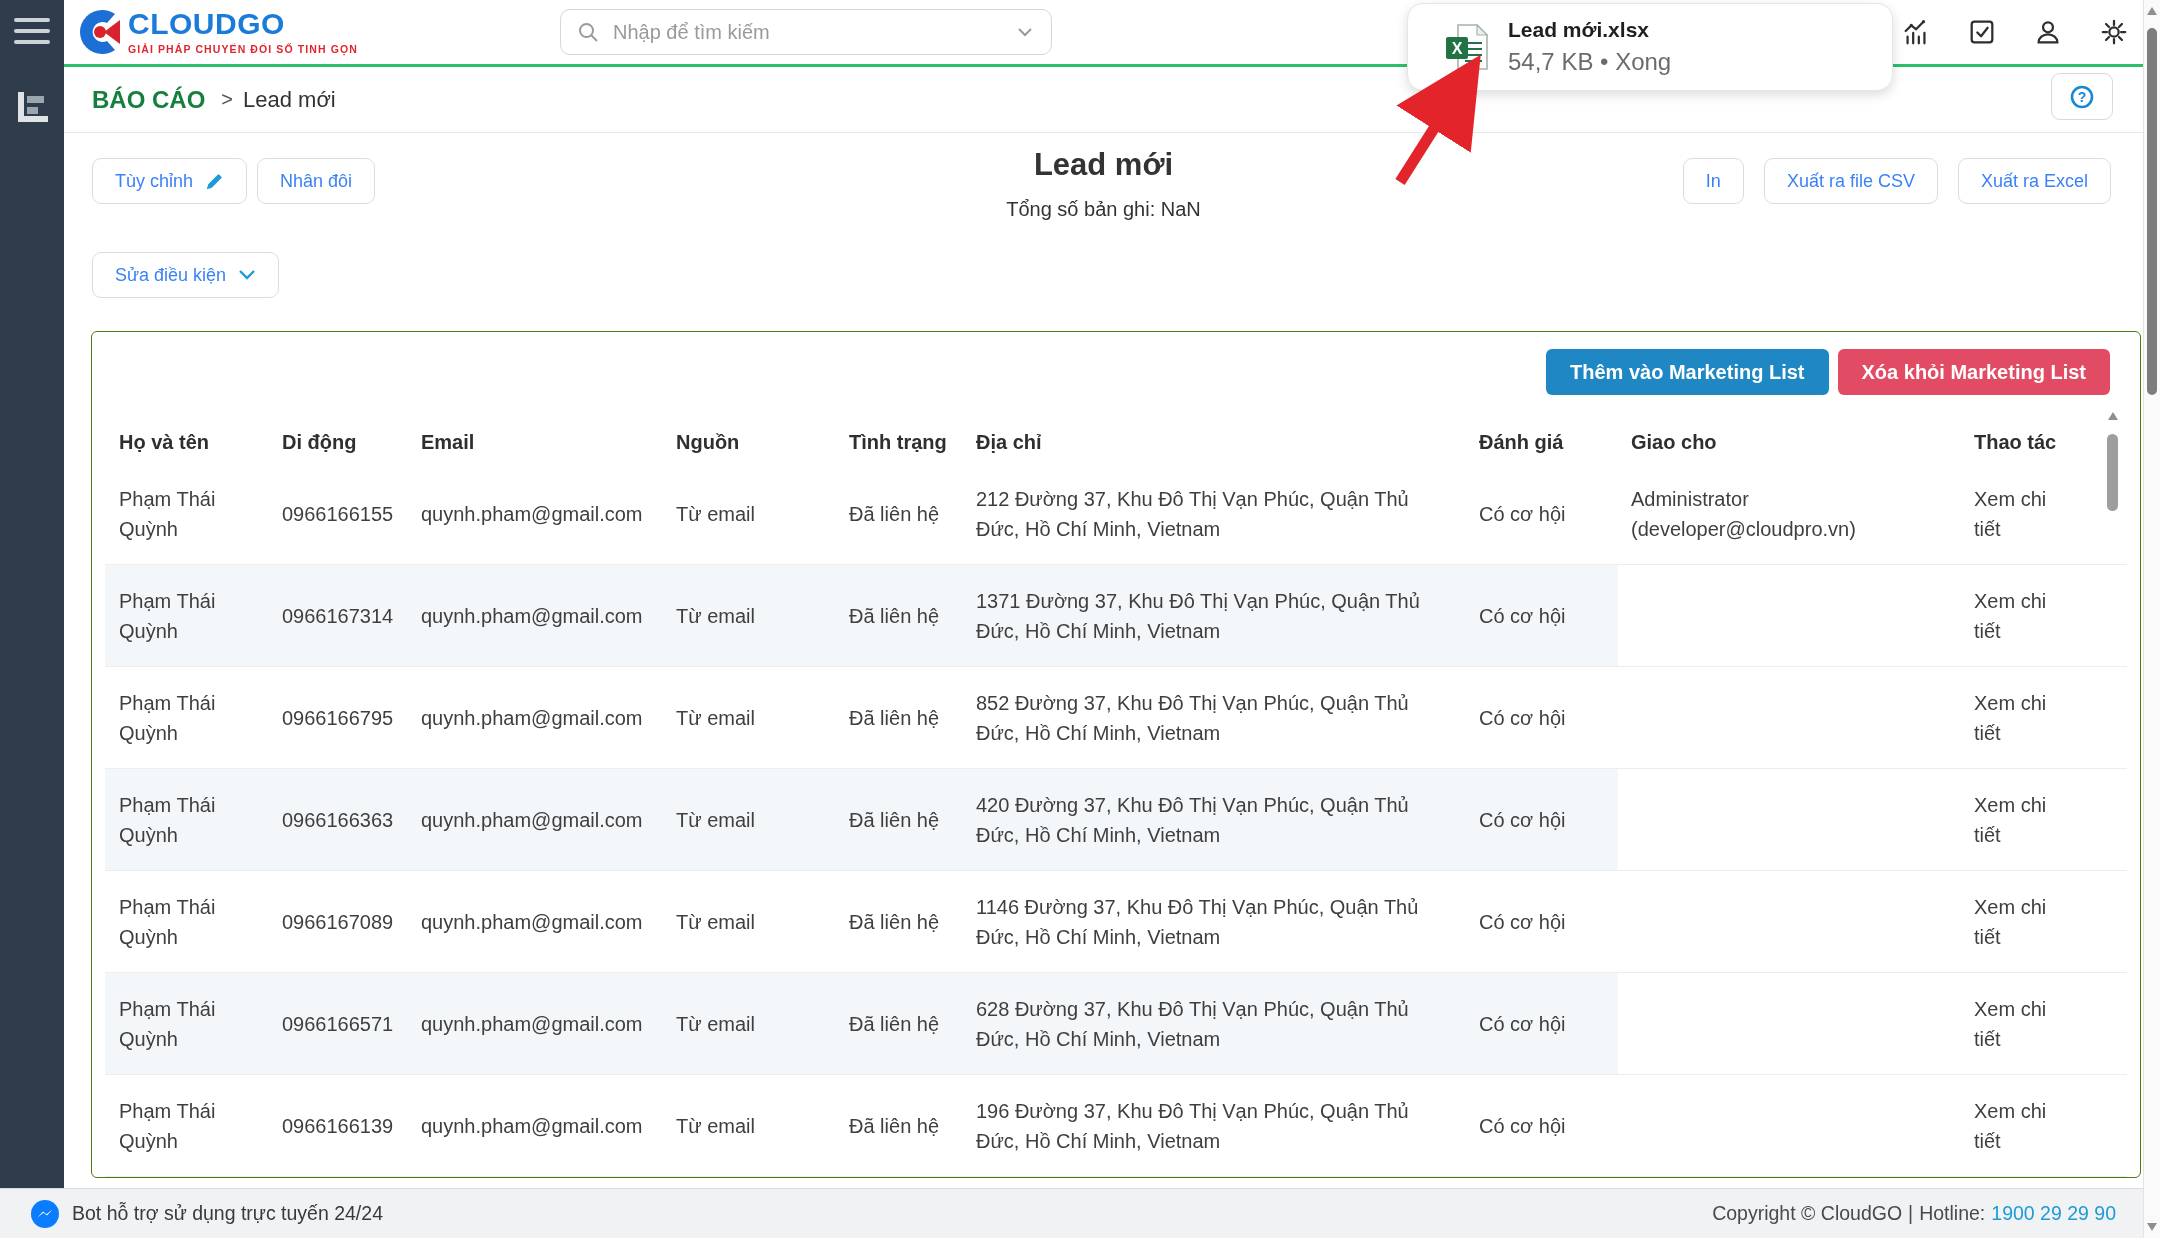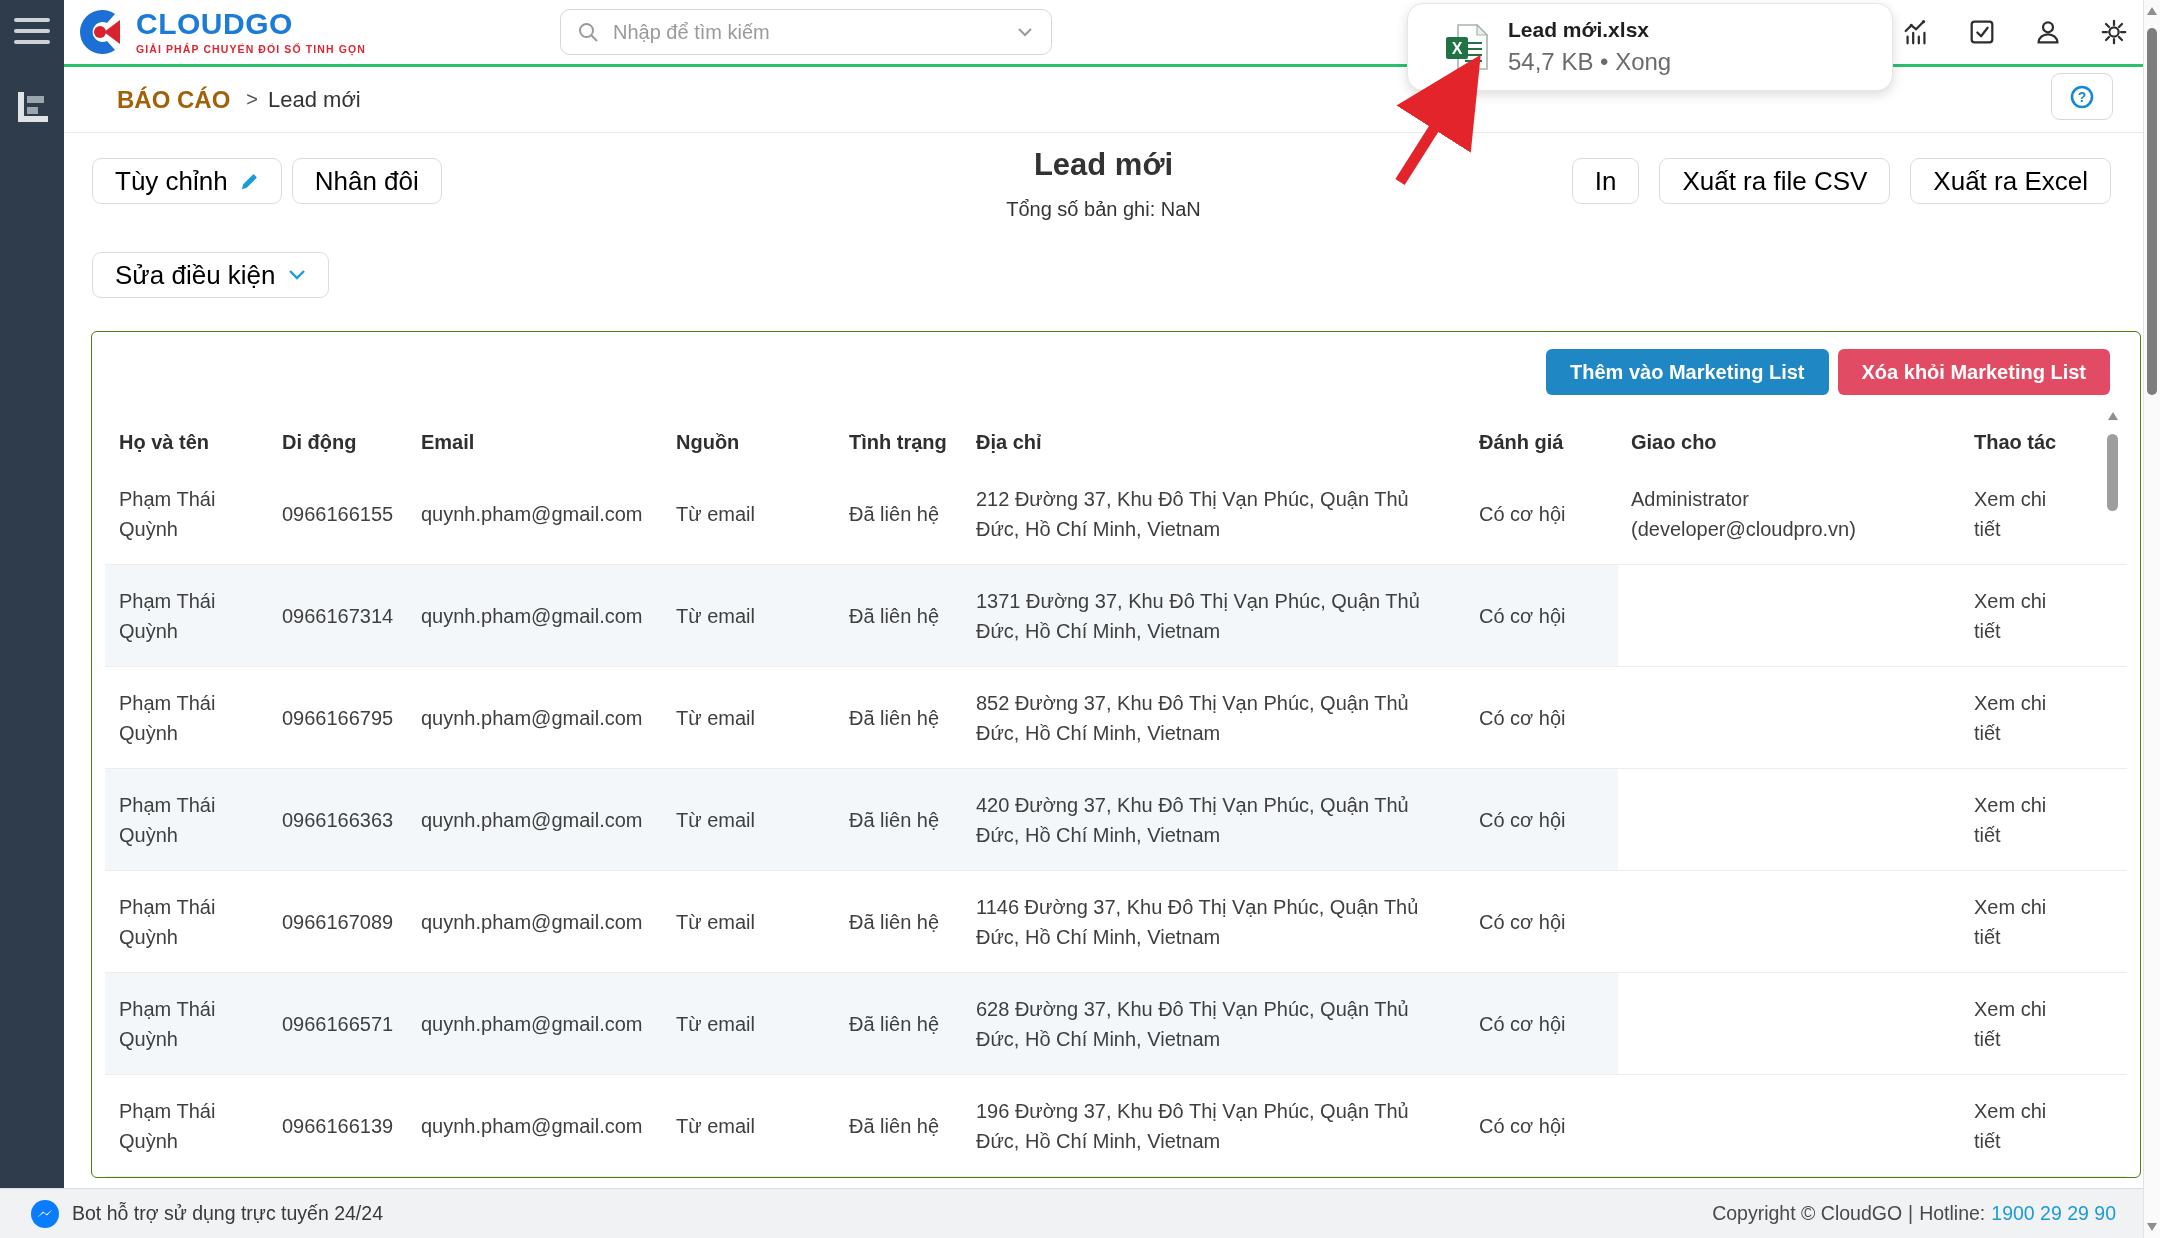--- a/index.html
+++ b/index.html
@@ -7,21 +7,21 @@
   #screen{position:relative;width:2160px;height:1238px;overflow:hidden;background:#fff;}
 
   
   .sidebar{position:absolute;left:0;top:0;width:64px;height:1188px;background:#2e3c4b;z-index:5;}
   .hamburger{position:absolute;left:14px;top:18px;width:36px;cursor:pointer;}
   .hamburger span{display:block;height:4px;border-radius:2px;background:#ccd2d8;margin-bottom:7px;}
   .side-icon{position:absolute;left:12px;top:86px;width:40px;height:40px;}
 
   
   .topbar{position:absolute;left:64px;top:0;width:2079px;height:64px;background:#fff;border-bottom:3px solid #2bbf6e;z-index:4;}
-  .logo{position:absolute;left:12px;top:6px;display:flex;align-items:center;gap:8px;cursor:pointer;}
+  .logo{position:absolute;left:12px;top:6px;display:flex;align-items:center;cursor:pointer;}
   .logo-text .brand{font-size:30px;font-weight:bold;color:#1a7bd9;letter-spacing:.5px;line-height:1;}
   .logo-text .tagline{font-size:10.5px;font-weight:bold;color:#e02430;letter-spacing:1.1px;margin-top:4px;}
   .search{position:absolute;left:496px;top:9px;width:492px;height:46px;border:1px solid #d6d6d6;border-radius:10px;display:flex;align-items:center;padding:0 16px;box-sizing:border-box;background:#fff;}
   .search input{border:none;outline:none;flex:1;font-size:20px;color:#555;font-family:"Liberation Sans",sans-serif;background:transparent;margin-left:12px;}
   .search input::placeholder{color:#9a9a9a;}
   .topbar-icons{position:absolute;right:14px;top:17px;display:flex;gap:36px;}
   .tb-icon{width:30px;height:30px;cursor:pointer;}
 
   
   .page-scrollbar{position:absolute;right:0;top:0;width:17px;height:1238px;background:#fafafa;border-left:1px solid #e3e3e3;box-sizing:border-box;z-index:40;}
@@ -30,28 +30,28 @@
   .ps-thumb{position:absolute;left:3px;top:28px;width:10px;height:367px;background:#7d7d7d;border-radius:6px;}
 
   
   .toast{position:absolute;left:1407px;top:3px;width:486px;height:88px;background:#fff;border:1px solid #e6e6e6;border-radius:16px;box-shadow:0 4px 12px rgba(0,0,0,.14);display:flex;align-items:center;padding-left:36px;box-sizing:border-box;gap:18px;z-index:30;cursor:pointer;}
   .toast .t-title{font-size:21px;font-weight:600;color:#1f1f1f;}
   .toast .t-meta{font-size:24px;color:#6b6b6b;margin-top:6px;}
   .red-arrow{position:absolute;left:1384px;top:48px;z-index:35;pointer-events:none;}
 
   
   .crumb-bar{position:absolute;left:64px;top:67px;width:2079px;height:66px;background:#fff;border-bottom:1px solid #e9e9e9;display:flex;align-items:center;padding-left:28px;box-sizing:border-box;z-index:3;}
-  .crumb-section{font-size:24px;font-weight:600;color:#a16207;cursor:pointer;margin-left:25px;}
+  .crumb-section{font-size:24px;font-weight:600;color:#15803d;cursor:pointer;}
   .crumb-sep{font-size:20px;color:#555;margin:0 10px 0 16px;}
   .crumb-current{font-size:22px;color:#333;}
   .help-btn{position:absolute;right:30px;top:6px;width:60px;height:45px;border:1px solid #d9d9d9;border-radius:9px;background:#fff;display:flex;align-items:center;justify-content:center;cursor:pointer;}
 
   
   .main{position:absolute;left:64px;top:133px;width:2079px;height:1055px;background:#fff;}
-  .btn{display:inline-flex;align-items:center;gap:12px;height:46px;padding:0 22px;border:1px solid #d9dde1;border-radius:9px;background:#fff;color:#000000;font-size:26px;cursor:pointer;box-sizing:border-box;white-space:nowrap;}
+  .btn{display:inline-flex;align-items:center;gap:12px;height:46px;padding:0 22px;border:1px solid #d9dde1;border-radius:9px;background:#fff;color:#3b82f6;font-size:18px;cursor:pointer;box-sizing:border-box;white-space:nowrap;}
   .left-btns{position:absolute;left:28px;top:25px;display:flex;gap:10px;}
   .right-btns{position:absolute;right:32px;top:25px;display:flex;gap:20px;}
   .title-block{position:absolute;left:0;right:0;top:14px;text-align:center;pointer-events:none;}
   .title-block h1{margin:0;font-size:31px;font-weight:bold;color:#333;}
   .title-block p{margin:15px 0 0;font-size:20px;color:#333;}
   .cond-btn{position:absolute;left:28px;top:119px;}
 
   
   .card{position:absolute;left:27px;top:198px;width:2050px;height:847px;border:1px solid #4d7c0f;border-radius:6px;background:#fff;box-sizing:border-box;overflow:hidden;}
   .mk-btns{position:absolute;top:17px;right:30px;display:flex;gap:9px;z-index:2;}

